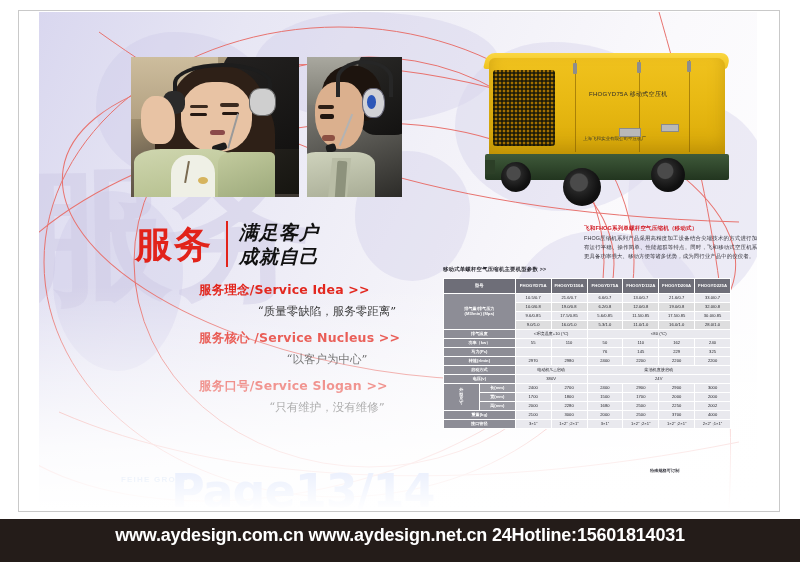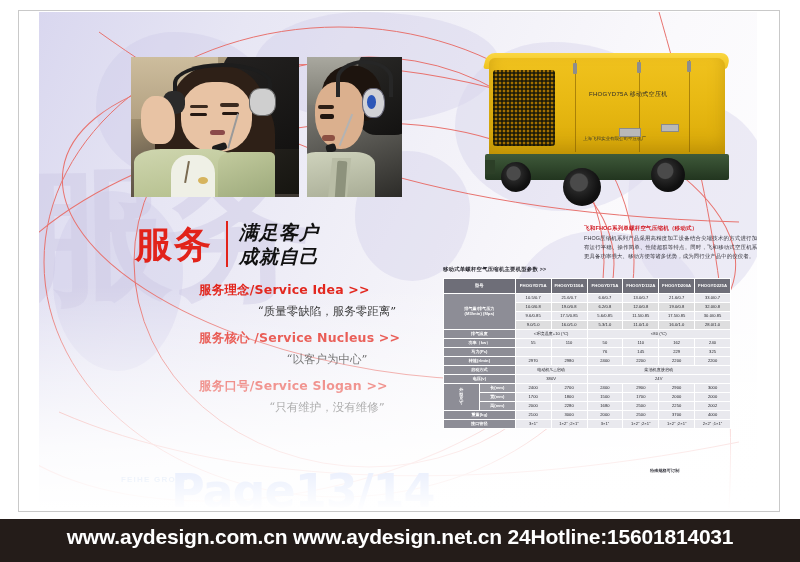--- a/index.html
+++ b/index.html
@@ -87,21 +87,21 @@
   .tbl td.alt{background:#dededf;}
   .tbl-note{position:absolute;left:650px;top:468px;font-size:4.2px;color:#3a3a42;font-weight:bold;}
 
   
   .feihe{position:absolute;left:82px;top:463px;font-size:8px;font-weight:bold;color:#2f6fd0;letter-spacing:1.2px;}
   .pageno{position:absolute;left:132px;top:452px;font-size:46px;font-weight:bold;color:#2f62e8;letter-spacing:-1px;
           font-family:"DejaVu Sans",sans-serif;}
 
   
   .banner{position:absolute;left:0;top:519px;width:800px;height:43px;background:#241c19;}
-  .banner-txt{position:absolute;width:800px;top:525px;text-align:center;color:#fff;font-size:21px;font-weight:bold;
+  .banner-txt{position:absolute;width:800px;top:525px;text-align:center;color:#fff;font-size:18px;font-weight:bold;
               letter-spacing:-.2px;font-family:"Liberation Sans",sans-serif;}
 </style>
 </head>
 <body>
 
 <div class="page">
 
   <div class="frame">
     <div class="art">
 

